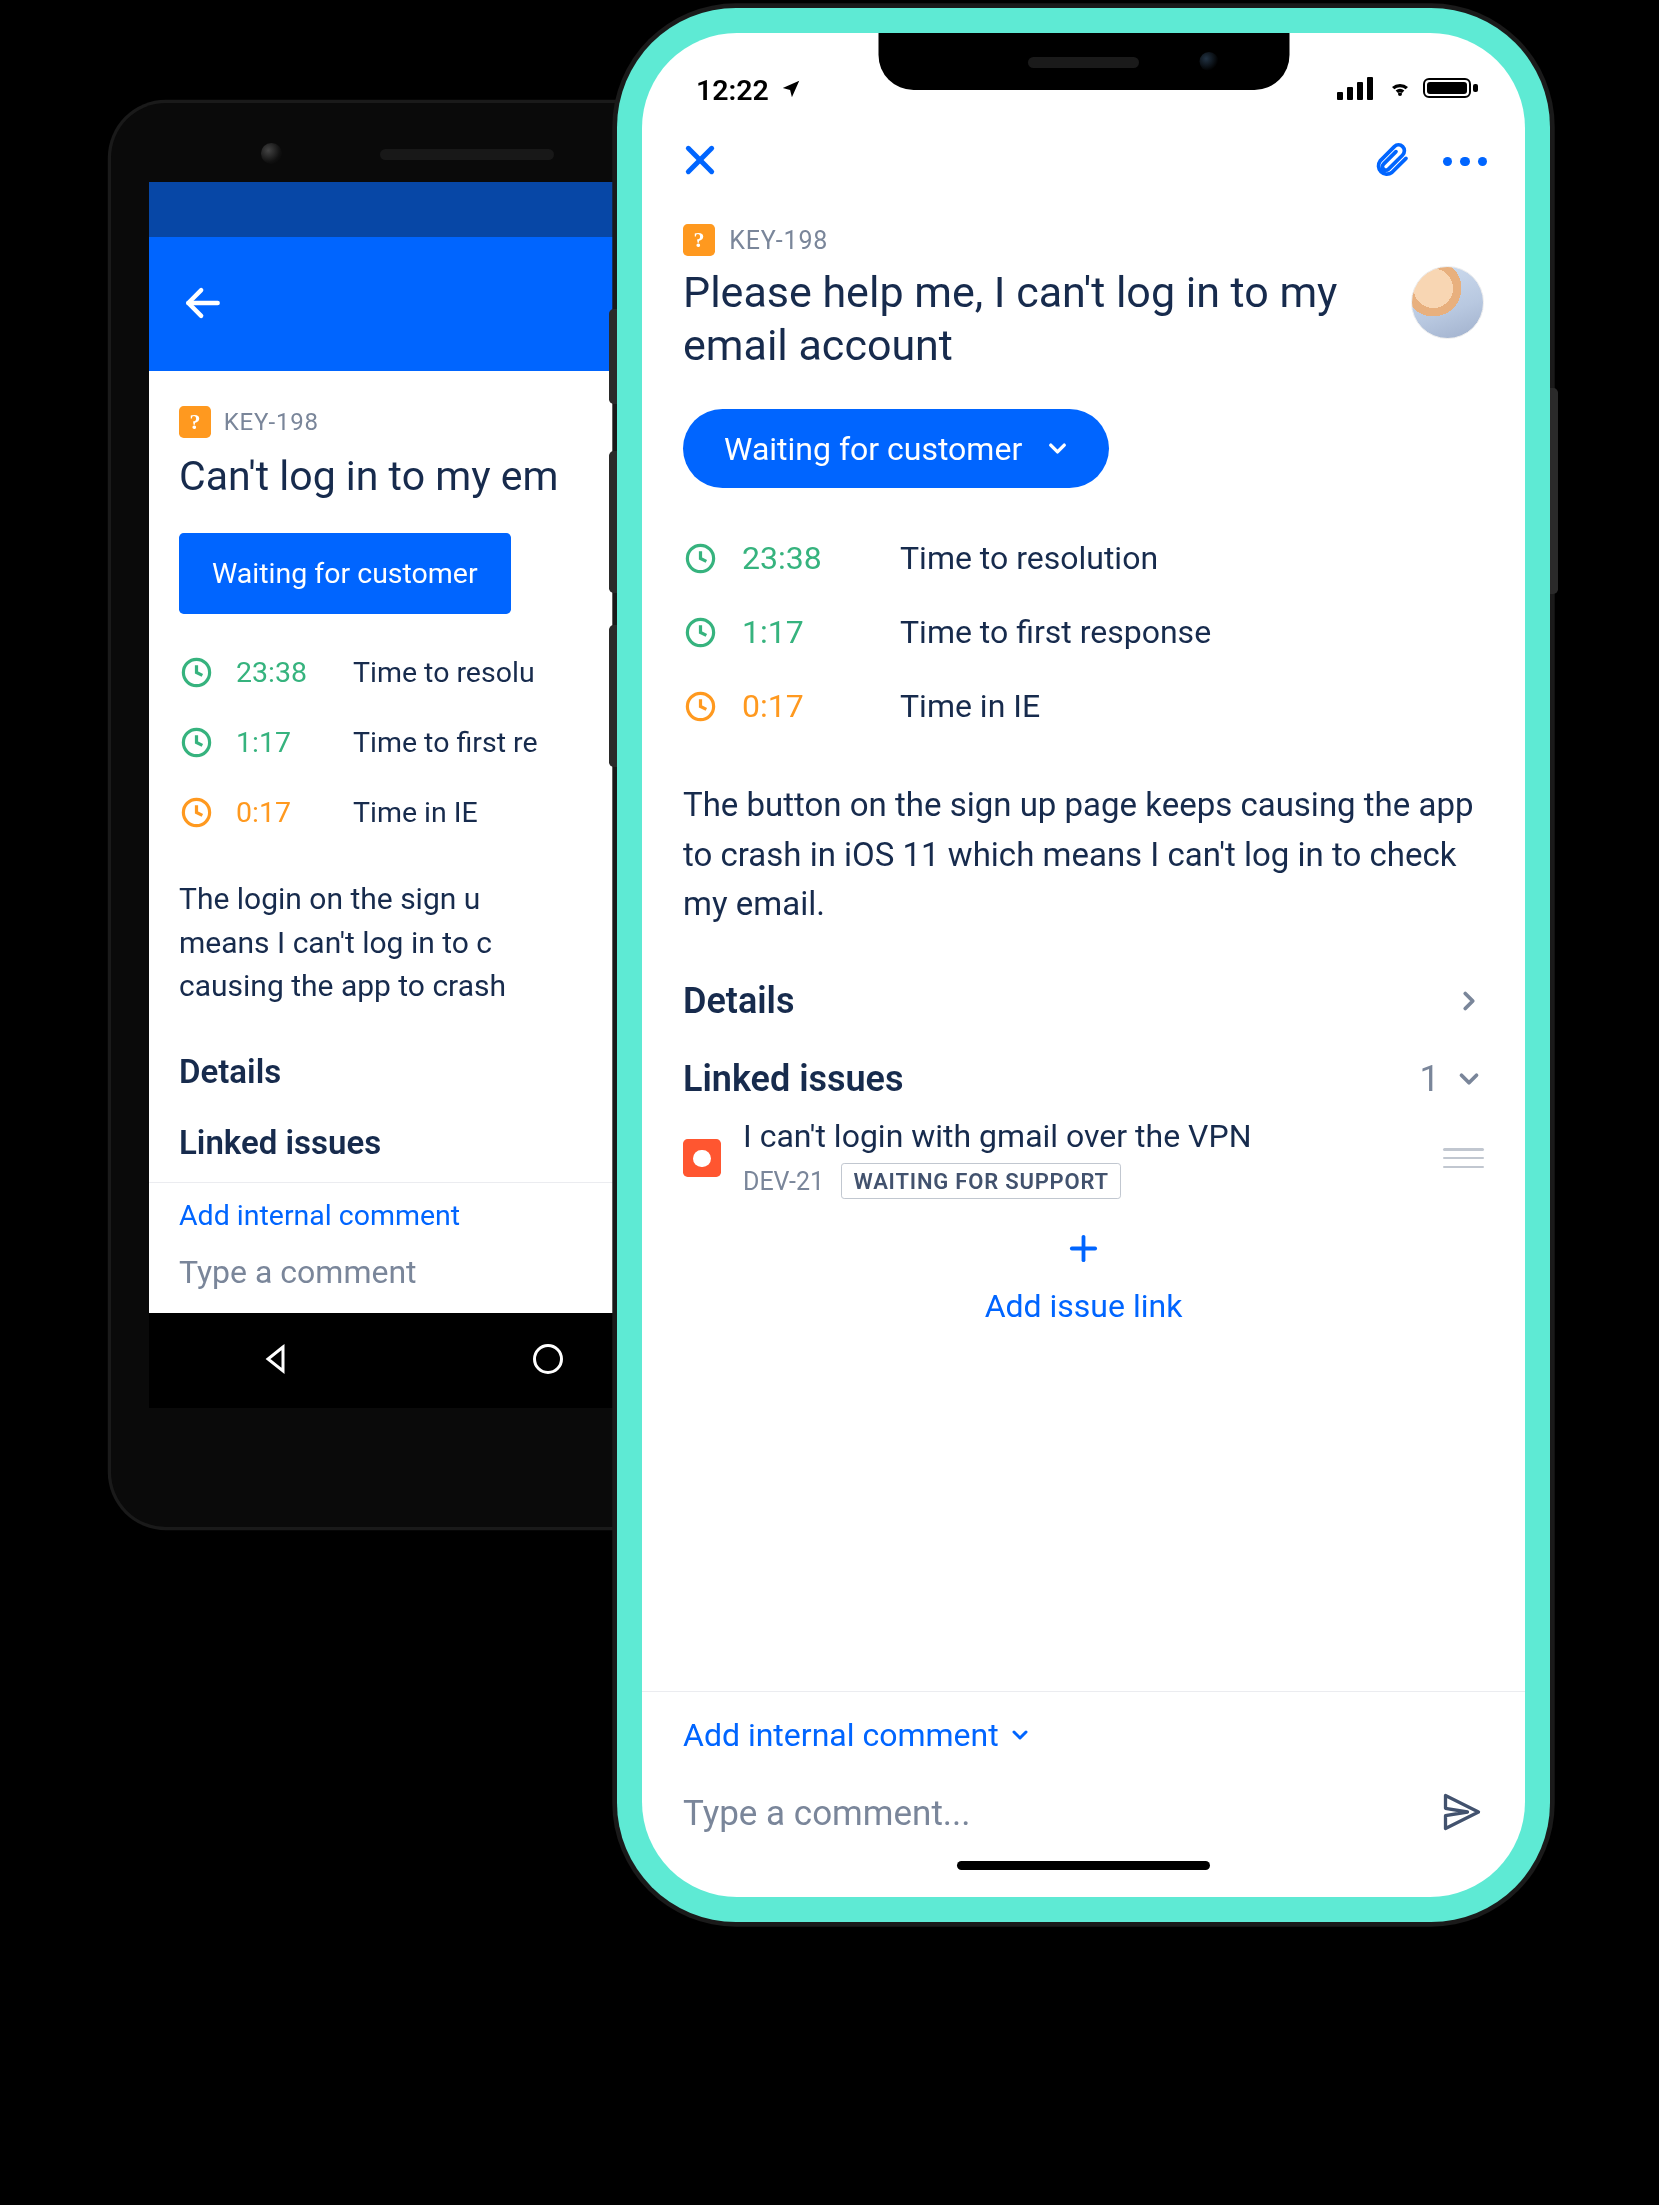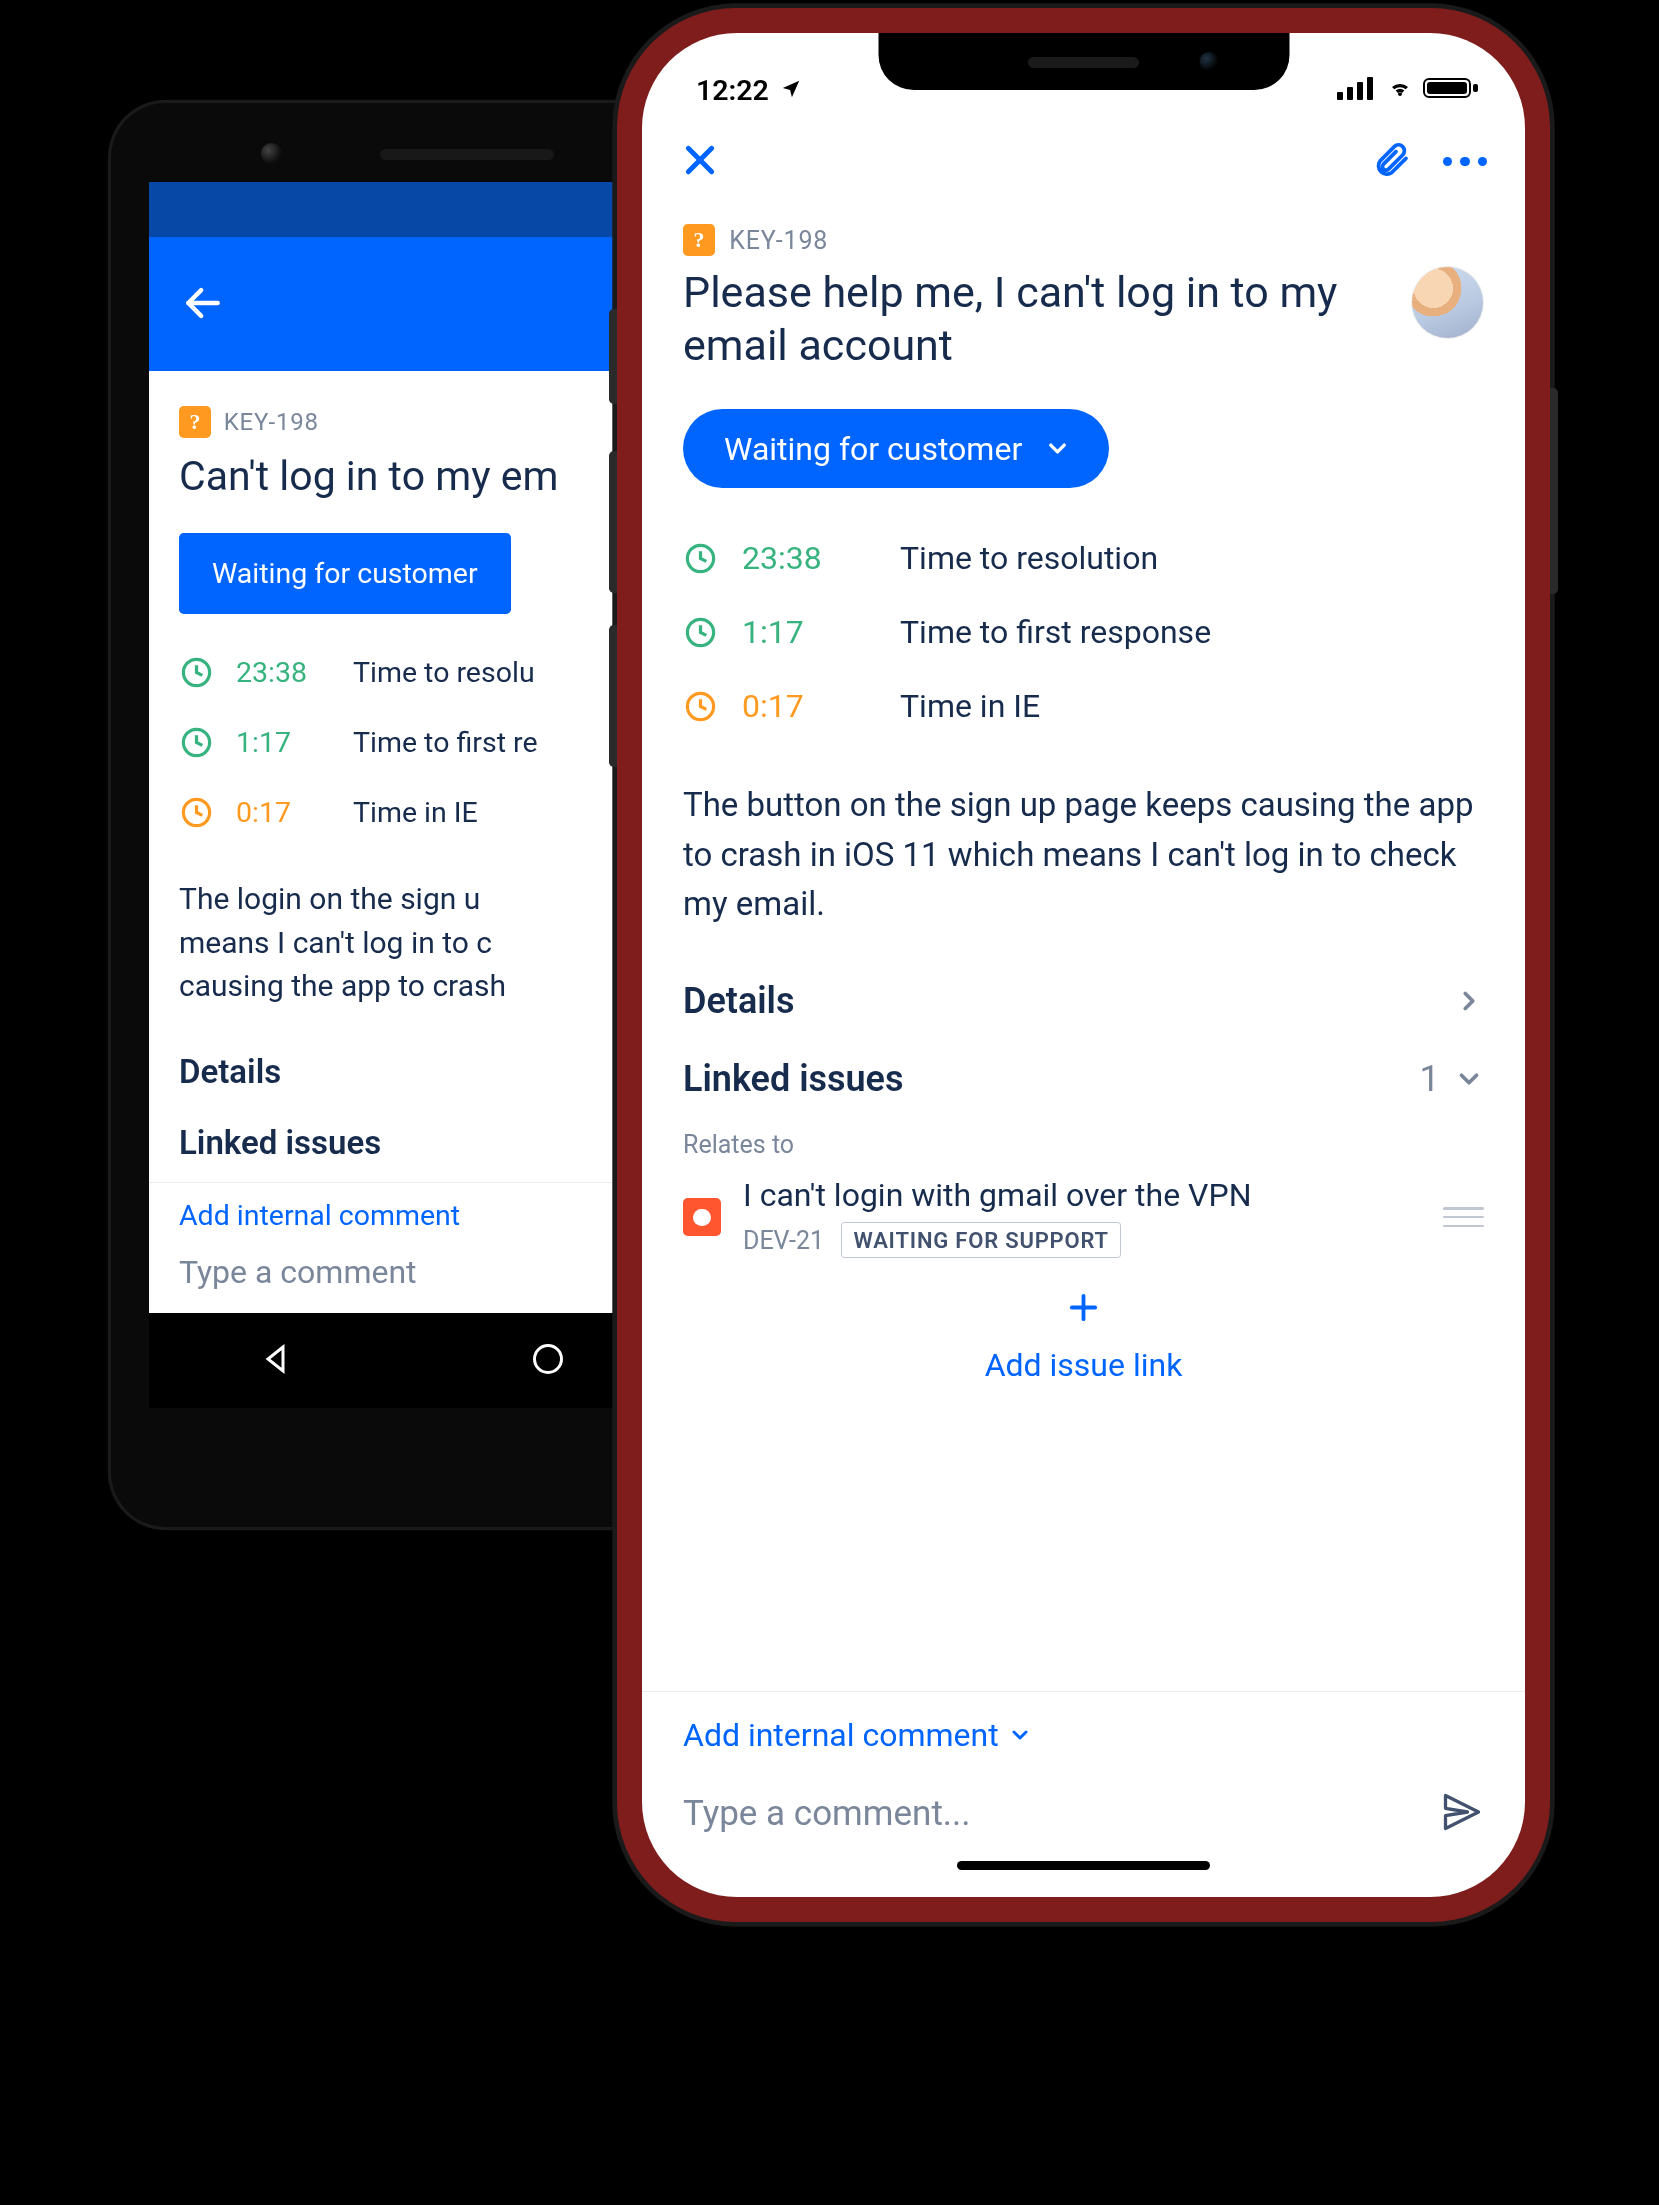--- a/index.html
+++ b/index.html
@@ -125,21 +125,21 @@
   }
   .android-navbar svg { width:36px; height:36px;}
 
   
   .iphone {
     position: absolute;
     left: 617px;
     top: 8px;
     width: 933px;
     height: 1914px;
-    background: #7f1d1d;
+    background: #5eead4;
     border-radius: 119px;
     box-shadow: 0 0 0 4.7px #1a1a1a;
     padding: 25px;
   }
   .iphone-side-btn { position:absolute; background:#2a2a2a; }
   .iphone-side-btn.r1 { right:-8px; top:380px; width:8px; height:206px; border-radius: 0 4.7px 4.7px 0;}
   .iphone-side-btn.l1 { left:-8px; top:301px; width:8px; height:95px; border-radius:4.7px 0 0 4.7px;}
   .iphone-side-btn.l2 { left:-8px; top:443px; width:8px; height:142px; border-radius:4.7px 0 0 4.7px;}
   .iphone-side-btn.l3 { left:-8px; top:617px; width:8px; height:142px; border-radius:4.7px 0 0 4.7px;}
   .iphone-screen {
@@ -484,21 +484,20 @@
         <div class="i-section" style="margin-top:36px;">
           <span>Linked issues</span>
           <span class="right">
             <span>1</span>
             <svg viewBox="0 0 24 24" fill="none" stroke="currentColor" stroke-width="3" stroke-linecap="round" stroke-linejoin="round">
                 <polyline points="6 9 12 15 18 9"></polyline>
               </svg>
           </span>
         </div>
 
-        <div class="i-relates">Relates to</div>
 
         <div class="linked-card">
           <div class="lk-badge"></div>
           <div class="lk-body">
             <div class="lk-title">I can't login with gmail over the VPN</div>
             <div class="lk-meta">
               <span class="lk-key">DEV-21</span>
               <span class="lk-status">WAITING FOR SUPPORT</span>
             </div>
           </div>

